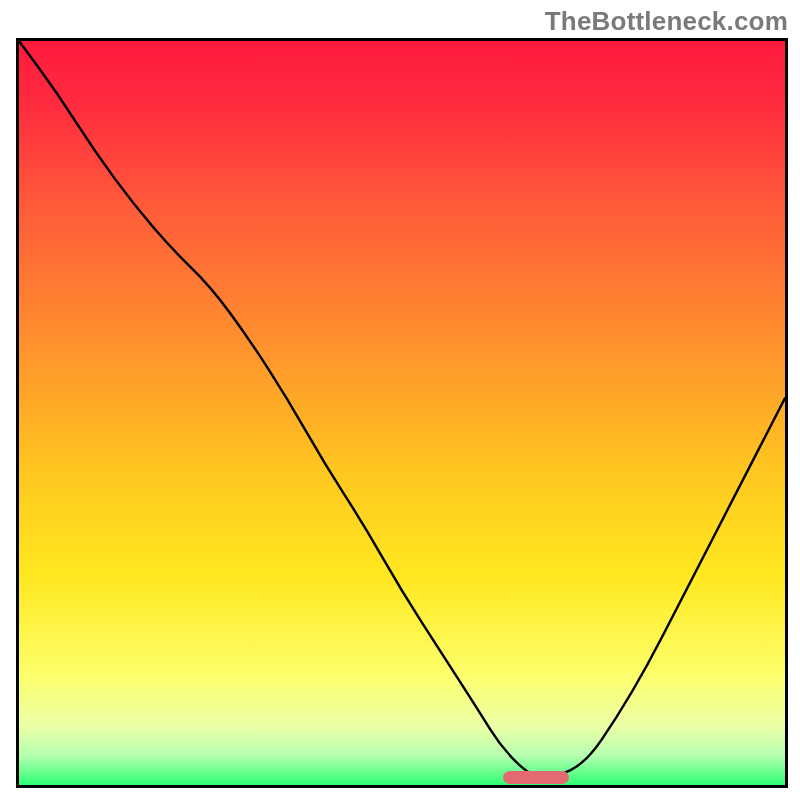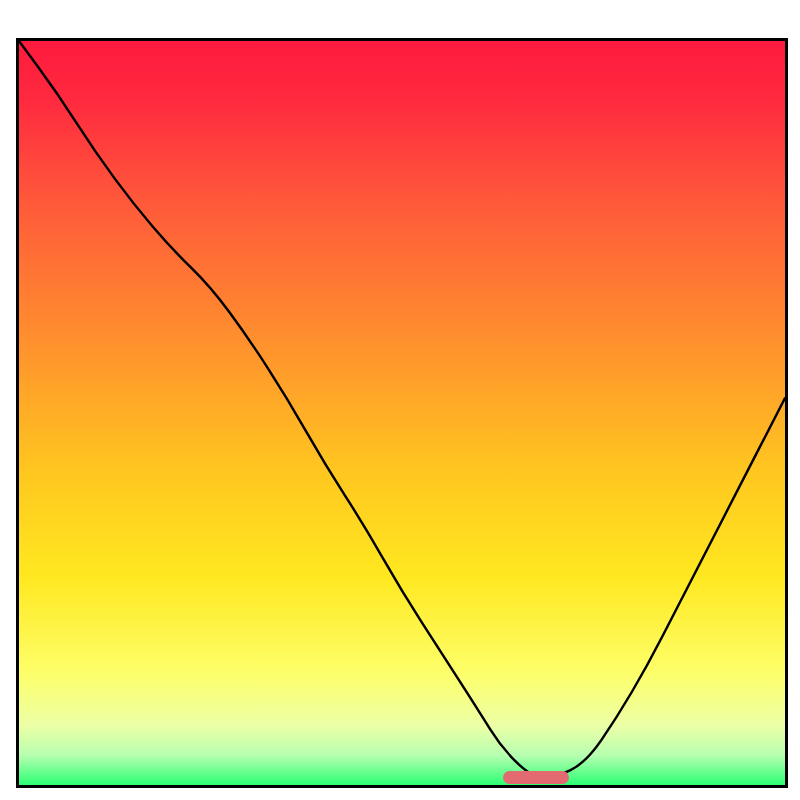--- a/index.html
+++ b/index.html
@@ -45,20 +45,21 @@
     position: absolute;
     inset: 0;
     pointer-events: none;
   }
 </style>
 </head>
 <body>
 
 <div class="stage">
 
+  <div class="watermark">TheBottleneck.com</div>
 
   <div id="frame" class="plot-frame" style="left: 16px; top: 38px; width: 772px; height: 750px; border-color: rgb(0, 0, 0);">
     <div class="plot-inner">
       <svg id="bg" width="100%" height="100%" preserveAspectRatio="none" viewBox="0 0 1000 1000">
         <defs>
           <linearGradient id="grad" x1="0" y1="0" x2="0" y2="1">
               <stop offset="0%" stop-color="#ff1a3d"></stop>
               <stop offset="8%" stop-color="#ff2a3f"></stop>
               <stop offset="22%" stop-color="#ff5a3a"></stop>
               <stop offset="40%" stop-color="#ff8f2e"></stop>

